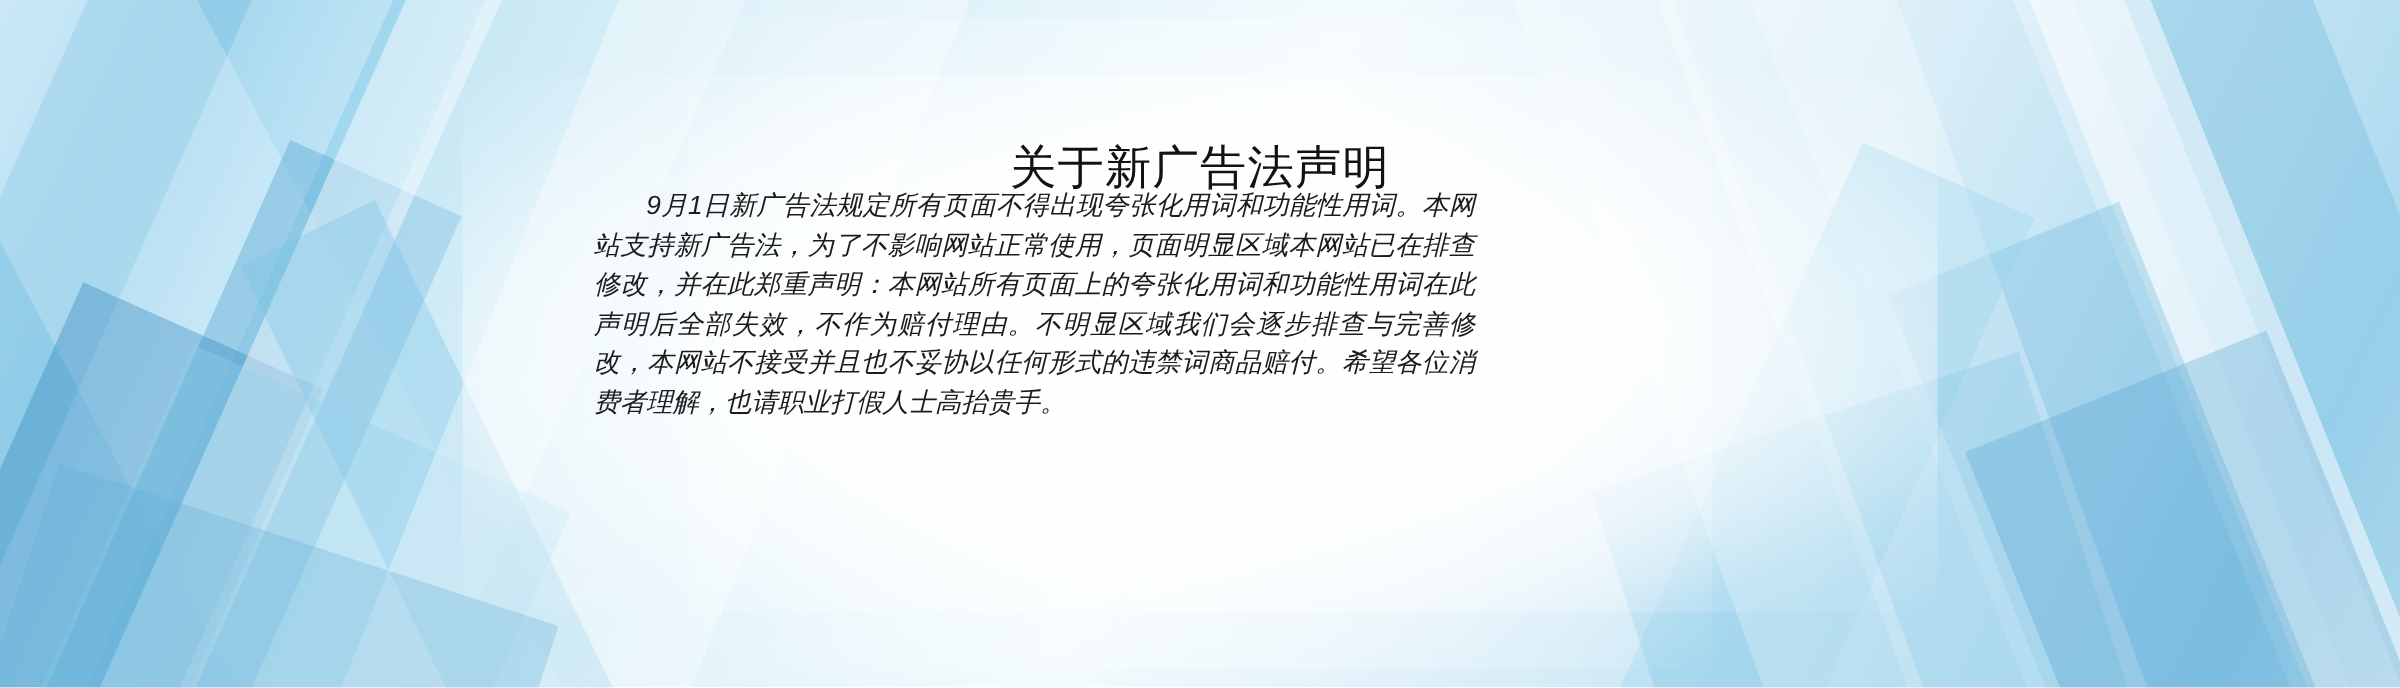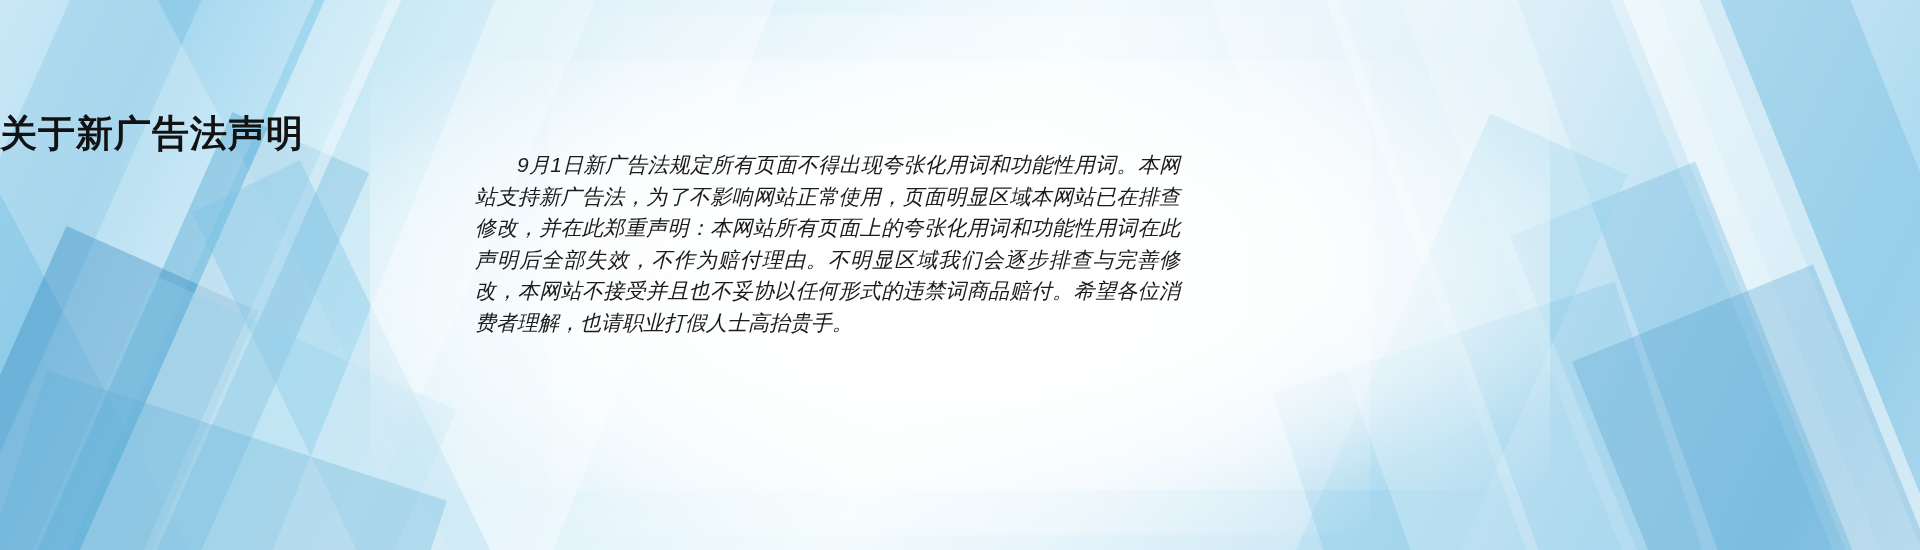--- a/index.html
+++ b/index.html
@@ -121,22 +121,23 @@
     left: 0;
     right: 0;
     top: 0;
     height: 100%;
   }
   .statement-title {
     position: absolute;
     left: 0;
     right: 0;
     top: 88px;
+    text-align: center;
     font-size: 37px;
-    font-weight: bold;
+    font-weight: normal;
     color: #121212;
     letter-spacing: 1px;
     line-height: 1.15;
   }
   .statement-body {
     position: absolute;
     left: 475px;
     top: 149px;
     width: 705px;
     font-size: 21px;

